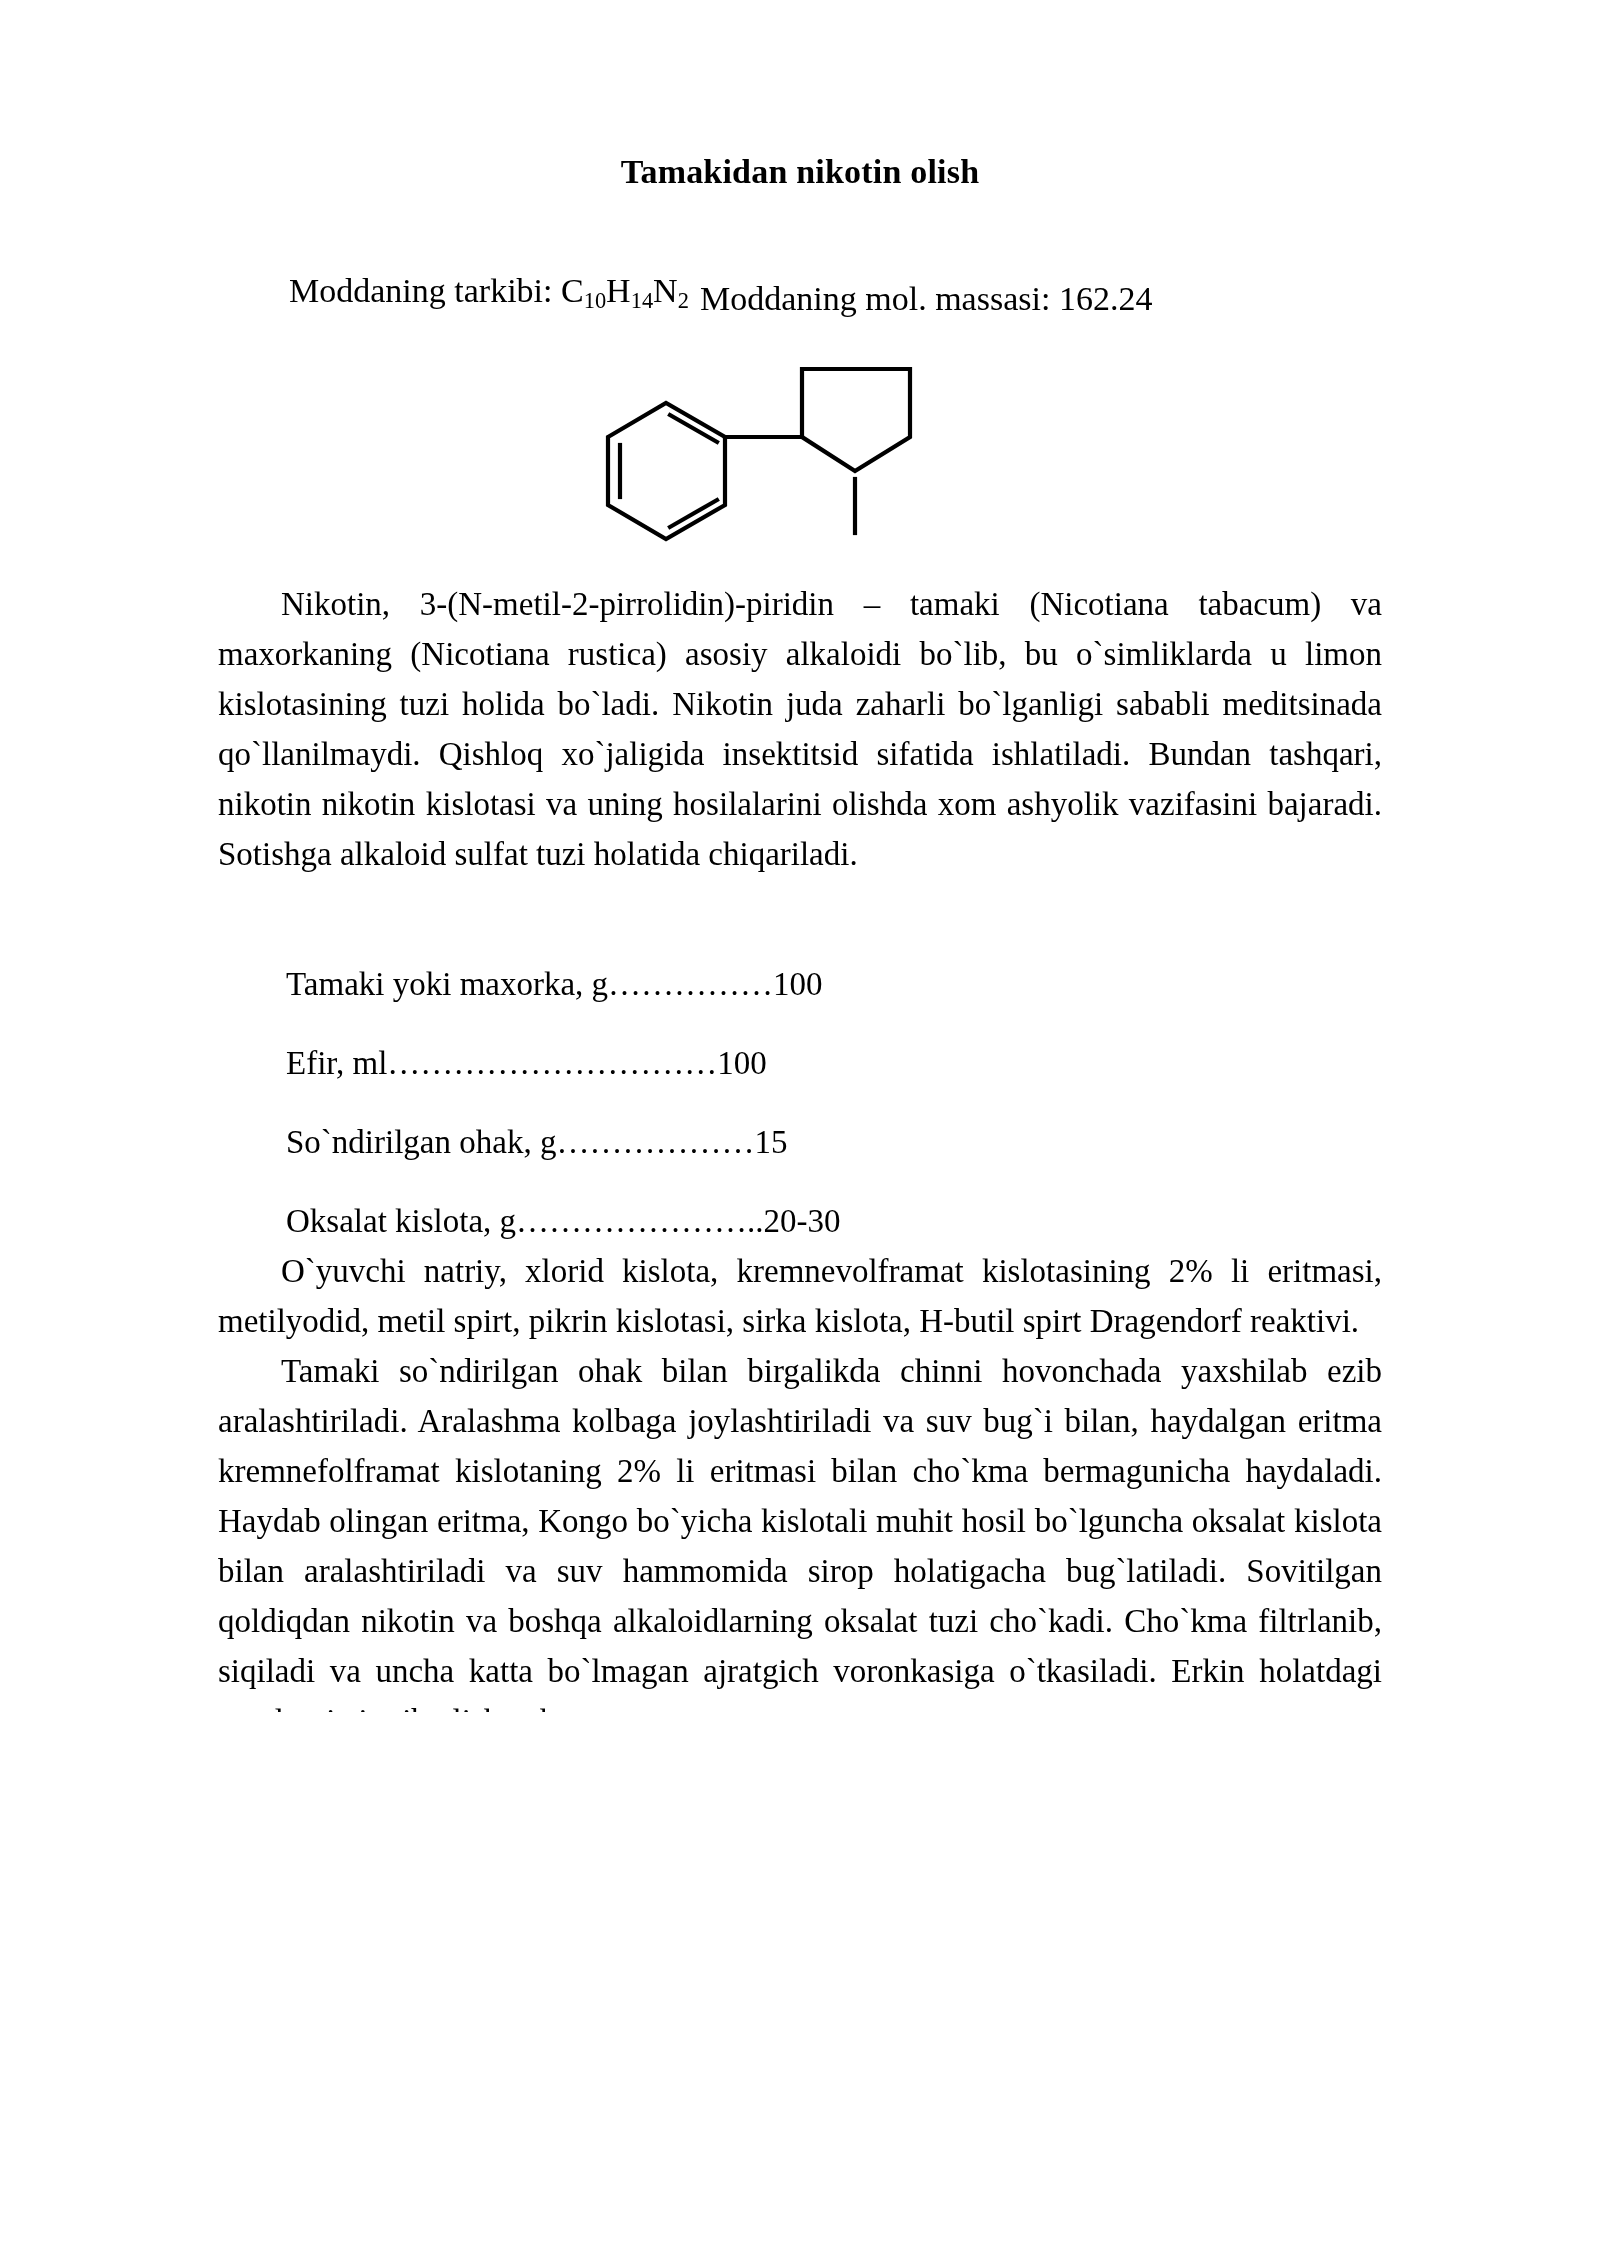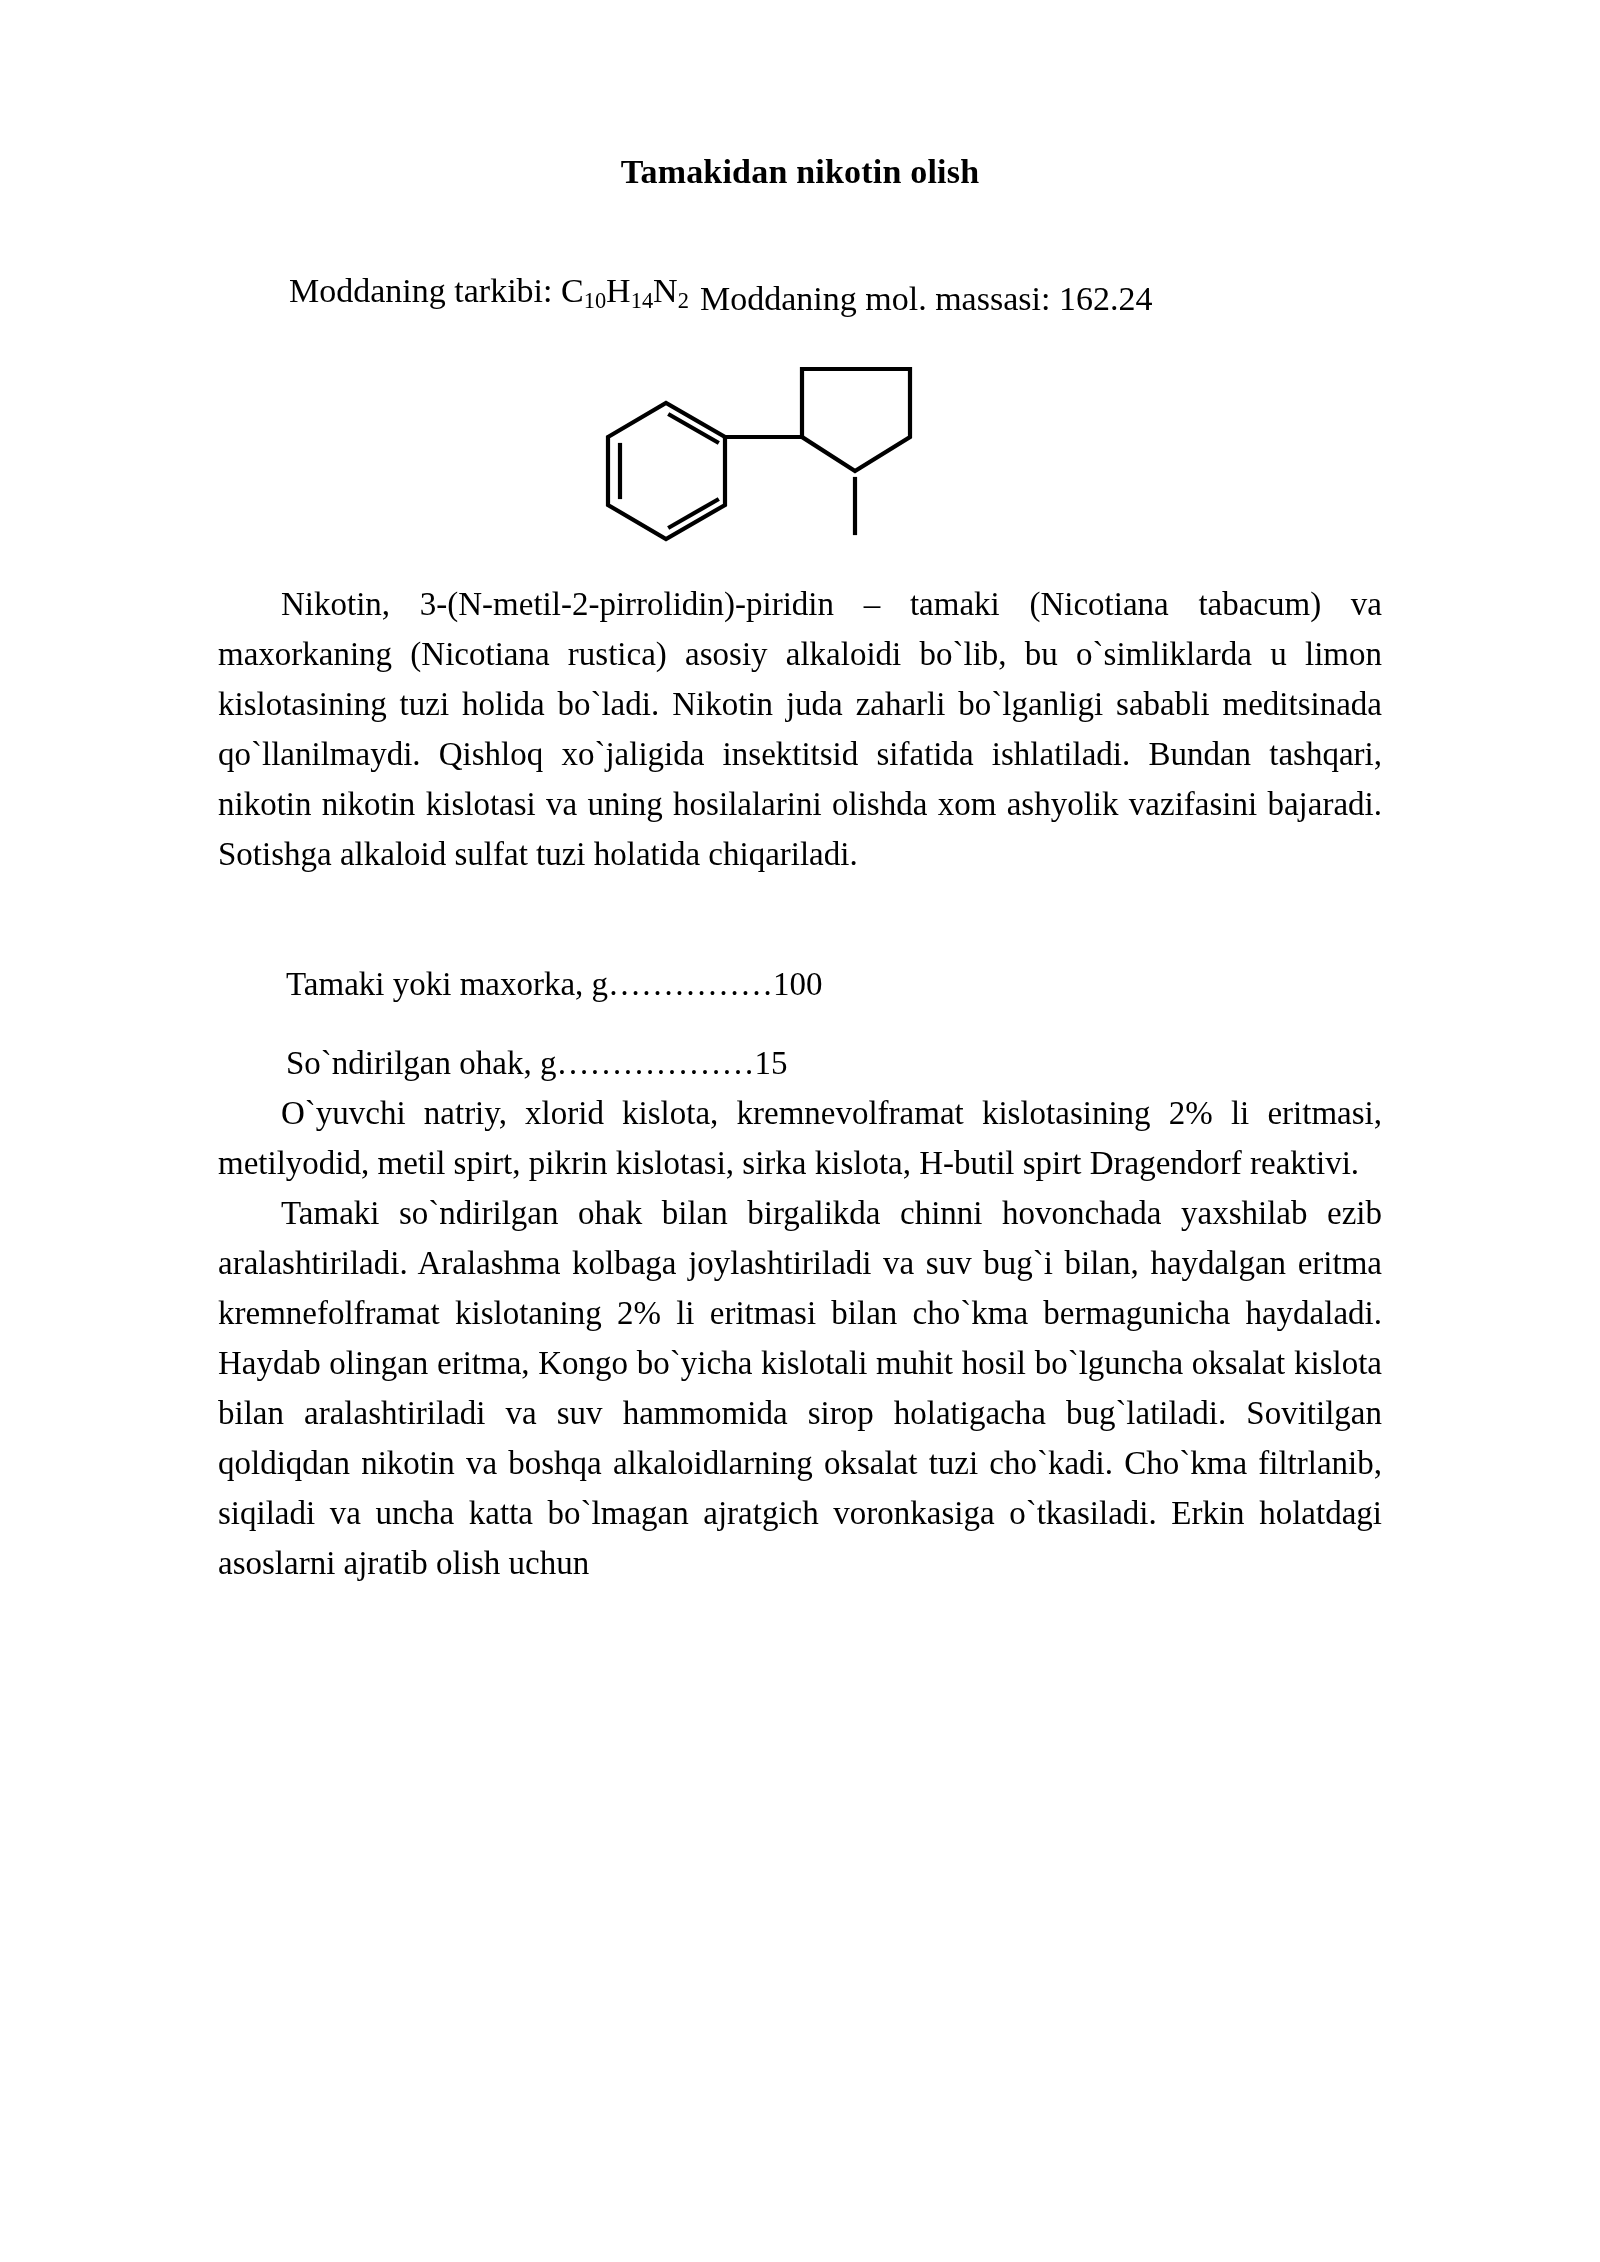--- a/index.html
+++ b/index.html
@@ -141,21 +141,23 @@
           <line x1="265" y1="130" x2="265" y2="184"></line>
         </g>
       </svg>
     </div>
 
     <p class="body-par par-nikotin">Nikotin, 3-(N-metil-2-pirrolidin)-piridin – tamaki (Nicotiana tabacum) va maxorkaning (Nicotiana rustica) asosiy alkaloidi bo`lib, bu o`simliklarda u limon kislotasining tuzi holida bo`ladi. Nikotin juda zaharli bo`lganligi sababli meditsinada qo`llanilmaydi. Qishloq xo`jaligida insektitsid sifatida ishlatiladi. Bundan tashqari, nikotin nikotin kislotasi va uning hosilalarini olishda xom ashyolik vazifasini bajaradi. Sotishga alkaloid sulfat tuzi holatida chiqariladi.</p>
 
 
     <div class="ingredients">
       <div class="ingredient-line">Tamaki yoki maxorka, g……………100</div>
+      <div class="ingredient-line">Efir, ml…………………………100</div>
       <div class="ingredient-line">So`ndirilgan ohak, g………………15</div>
+      <div class="ingredient-line">Oksalat kislota, g…………………..20-30</div>
     </div>
 
     <p class="body-par par-oyuvchi">O`yuvchi natriy, xlorid kislota, kremnevolframat kislotasining 2% li eritmasi, metilyodid, metil spirt, pikrin kislotasi, sirka kislota, H-butil spirt Dragendorf reaktivi.</p>
 
     <p class="body-par par-tamaki">Tamaki so`ndirilgan ohak bilan birgalikda chinni hovonchada yaxshilab ezib aralashtiriladi. Aralashma kolbaga joylashtiriladi va suv bug`i bilan, haydalgan eritma kremnefolframat kislotaning 2% li eritmasi bilan cho`kma bermagunicha haydaladi. Haydab olingan eritma, Kongo bo`yicha kislotali muhit hosil bo`lguncha oksalat kislota bilan aralashtiriladi va suv hammomida sirop holatigacha bug`latiladi. Sovitilgan qoldiqdan nikotin va boshqa alkaloidlarning oksalat tuzi cho`kadi. Cho`kma filtrlanib, siqiladi va uncha katta bo`lmagan ajratgich voronkasiga o`tkasiladi. Erkin holatdagi asoslarni ajratib olish uchun</p>
 
   </div>
 </div>
 
 </body></html>

